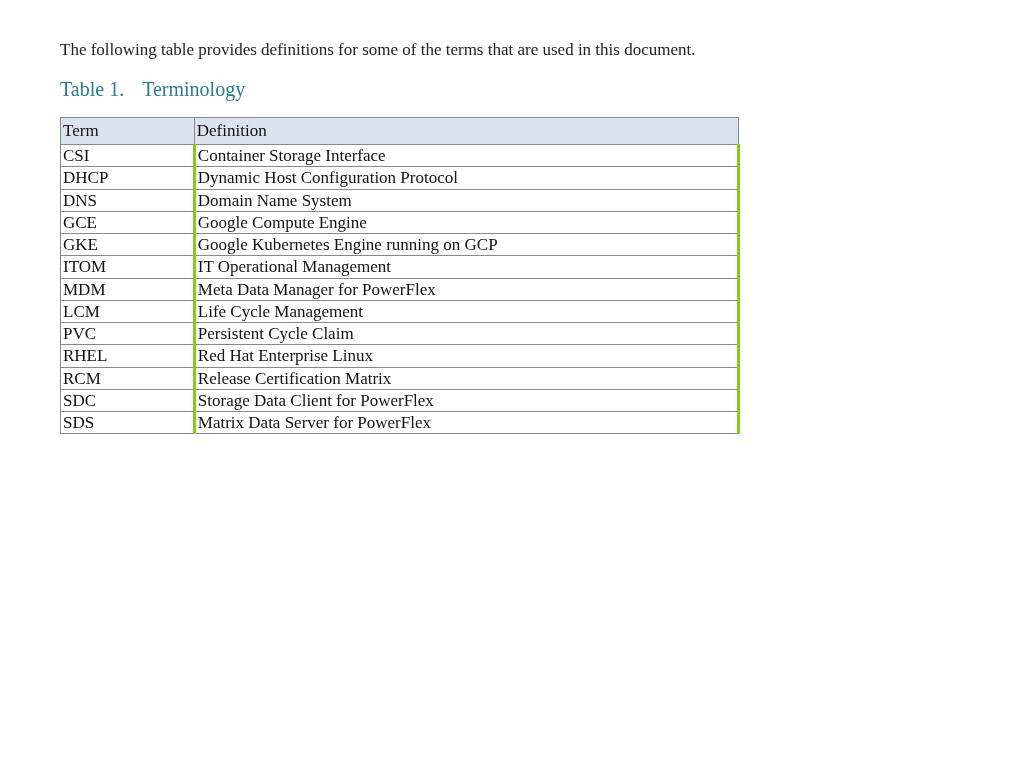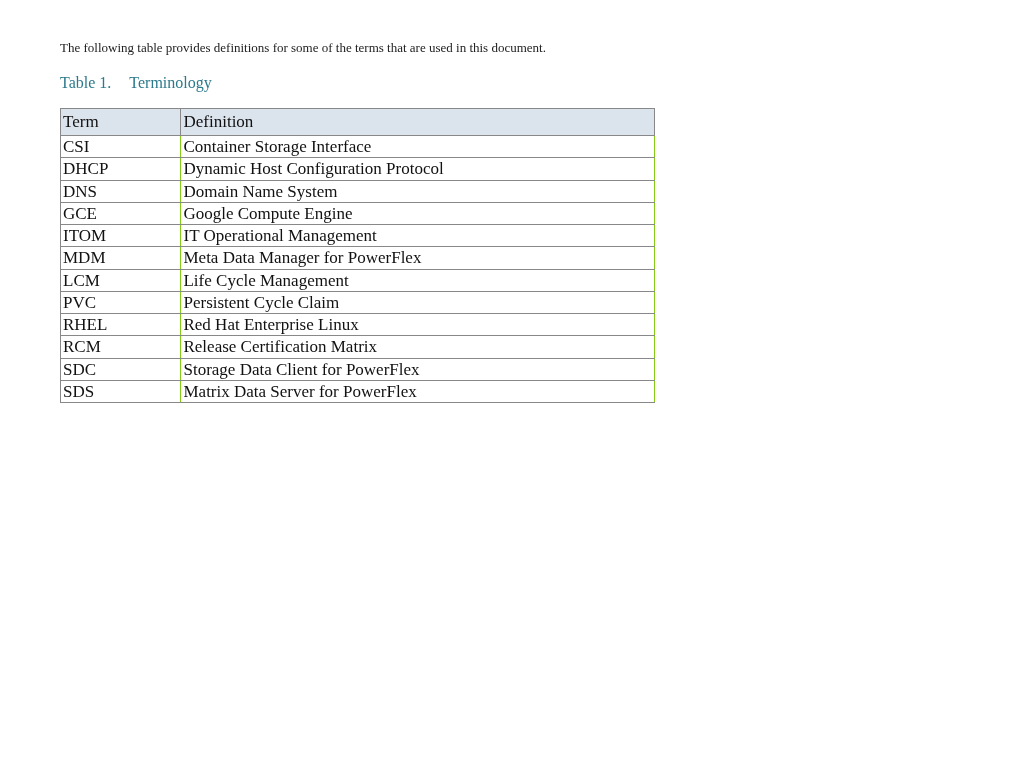--- a/index.html
+++ b/index.html
@@ -6,51 +6,51 @@
       font-family: Georgia, 'Times New Roman', serif;
       margin: 0;
       padding: 40px 60px;
       color: #333;
       width: 1024px;
       height: 768px;
       box-sizing: border-box;
       background: #fff;
     }
     .intro-text {
-      font-size: 13px;
+      font-size: 17px;
       color: #222;
       margin-bottom: 18px;
     }
     .table-caption {
       color: #2b7a8c;
-      font-size: 16px;
+      font-size: 20px;
       margin-bottom: 16px;
     }
     .caption-number {
       margin-right: 18px;
     }
     table {
       border-collapse: collapse;
-      width: 595px;
+      width: 680px;
     }
     thead th {
       background-color: #dbe3ed;
       text-align: left;
       font-weight: normal;
       font-size: 17px;
       color: #111;
       border: 1px solid #888;
       border-top: 1px solid #888;
       padding: 3px 2px 3px 2px;
     }
     tbody td {
       font-size: 17px;
       color: #111;
       border-left: 1px solid #888;
-      border-right: 1px solid #84cc16;
+      border-right: 3px solid #84cc16;
       border-bottom: 1px solid #888;
       padding: 0px 2px;
       line-height: 1.25;
       vertical-align: top;
     }
     col.term-col { width: 136px; }
     col.def-col { width: 556px; }
   </style>
 </head>
 <body>
@@ -83,20 +83,24 @@
       </tr>
       <tr>
         <td>DNS</td>
         <td>Domain Name System</td>
       </tr>
       <tr>
         <td>GCE</td>
         <td>Google Compute Engine</td>
       </tr>
       <tr>
+        <td>GKE</td>
+        <td>Google Kubernetes Engine running on GCP</td>
+      </tr>
+      <tr>
         <td>ITOM</td>
         <td>IT Operational Management</td>
       </tr>
       <tr>
         <td>MDM</td>
         <td>Meta Data Manager for PowerFlex</td>
       </tr>
       <tr>
         <td>LCM</td>
         <td>Life Cycle Management</td>

